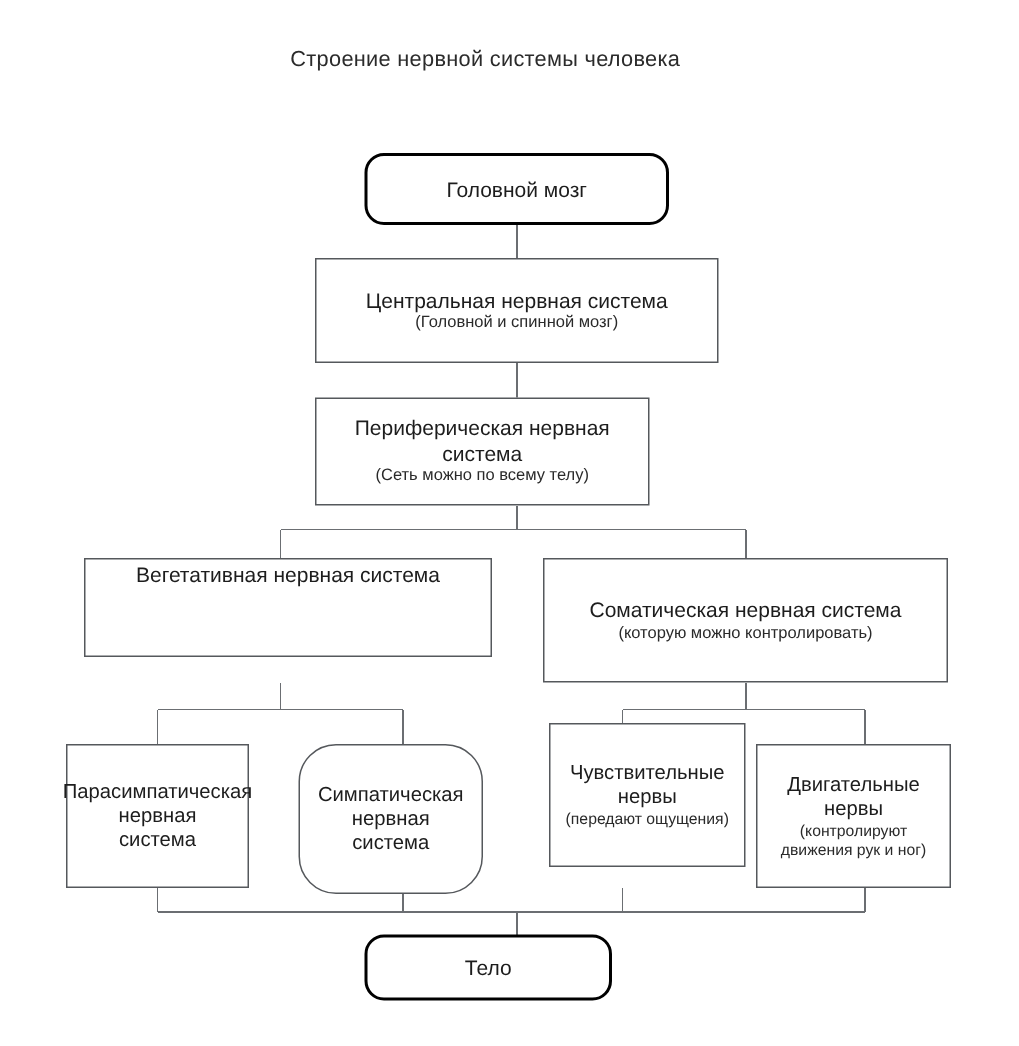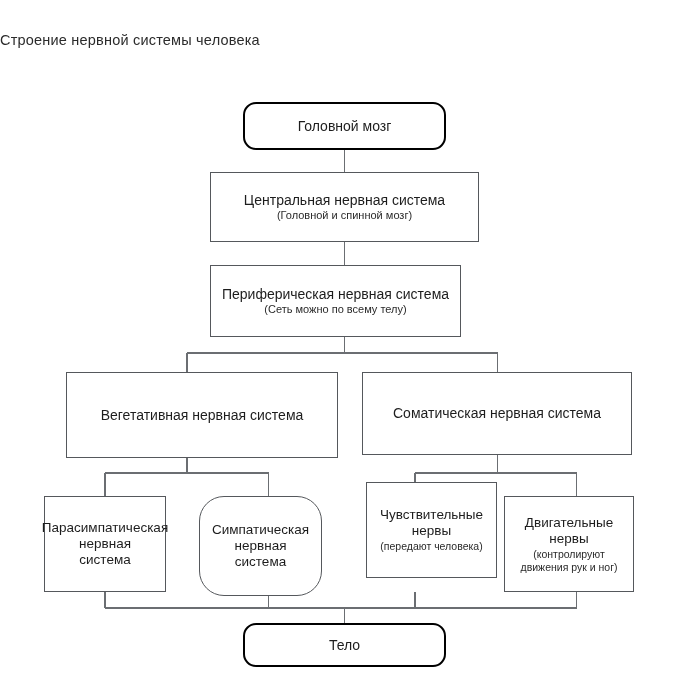--- a/index.html
+++ b/index.html
@@ -26,20 +26,21 @@
     left: 0;
     top: 0;
     width: 679px;
     height: 697px;
   }
   .title {
     position: absolute;
     left: 0;
     top: 32px;
     width: 647px;
+    text-align: center;
     font-size: 14.5px;
     color: #2b2b2b;
     letter-spacing: 0.2px;
   }
   .node {
     position: absolute;
     box-sizing: border-box;
     background: #ffffff;
     border: 1px solid #55585c;
     display: flex;
@@ -115,55 +116,56 @@
 
   <div class="node thick" style="left:243px; top:102px; width:203px; height:48px;">
     <div class="headline">Головной мозг</div>
   </div>
 
   <div class="node" style="left:210px; top:172px; width:269px; height:70px;">
     <div class="headline">Центральная нервная система</div>
     <div class="sub">(Головной и спинной мозг)</div>
   </div>
 
-  <div class="node" style="left:210px; top:265px; width:251px; height:72px;">
+  <div class="node" style="left:210px; top:265px; width:223px; height:72px;">
     <div class="headline">Периферическая нервная система</div>
     <div class="sub">(Сеть можно по всему телу)</div>
   </div>
 
-  <div class="node" style="left:66px; top:372px; width:272px; height:86px;">
+  <div class="node" style="left:56px; top:372px; width:272px; height:66px;justify-content:space-between;">
     <div class="headline">Вегетативная нервная система</div>
   </div>
 
   <div class="node" style="left:362px; top:372px; width:270px; height:83px;">
     <div class="headline">Соматическая нервная система</div>
+    <div class="sub">(которую можно контролировать)</div>
   </div>
 
   <div class="node small" style="left:44px; top:496px; width:122px; height:96px;">
     <div class="headline">Парасимпатическая
 нервная
 система</div>
   </div>
 
   <div class="node small" style="left:199px; top:496px; width:123px; height:100px;border-radius:25px;">
     <div class="headline">Симпатическая
 нервная
 система</div>
   </div>
 
   <div class="node small" style="left:366px; top:482px; width:131px; height:96px;">
     <div class="headline">Чувствительные
 нервы</div>
-    <div class="sub">(передают человека)</div>
+    <div class="sub">(передают ощущения)</div>
   </div>
 
   <div class="node small" style="left:504px; top:496px; width:130px; height:96px;">
     <div class="headline">Двигательные
 нервы</div>
     <div class="sub">(контролируют
 движения рук и ног)</div>
   </div>
 
-  <div class="node thick" style="left:243px; top:623px; width:203px; height:44px;">
+  <div class="node thick" style="left:243px; top:623px; width:165px; height:44px;">
     <div class="headline">Тело</div>
   </div>
 
 </div>
 
 </body></html>

